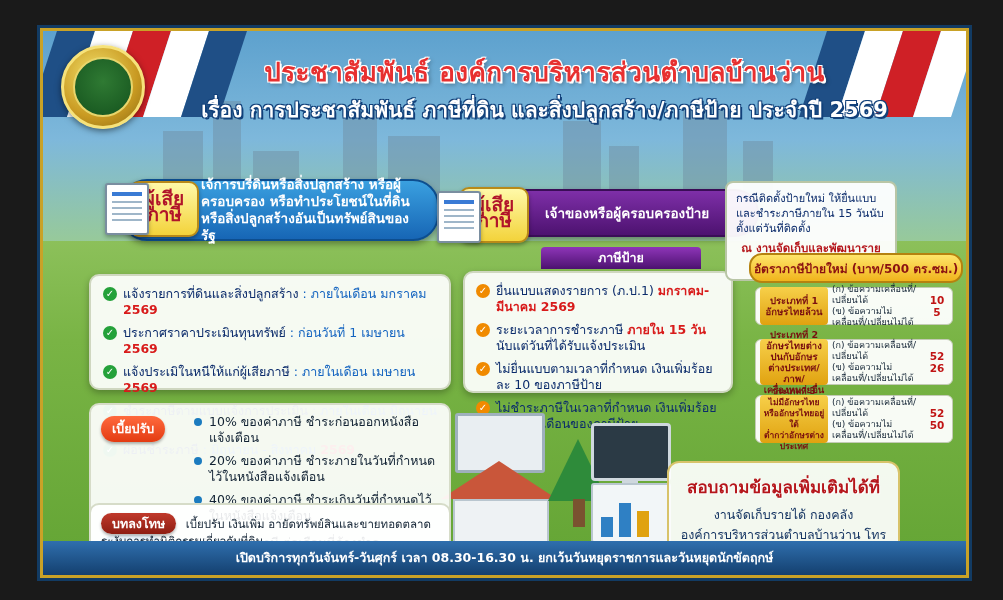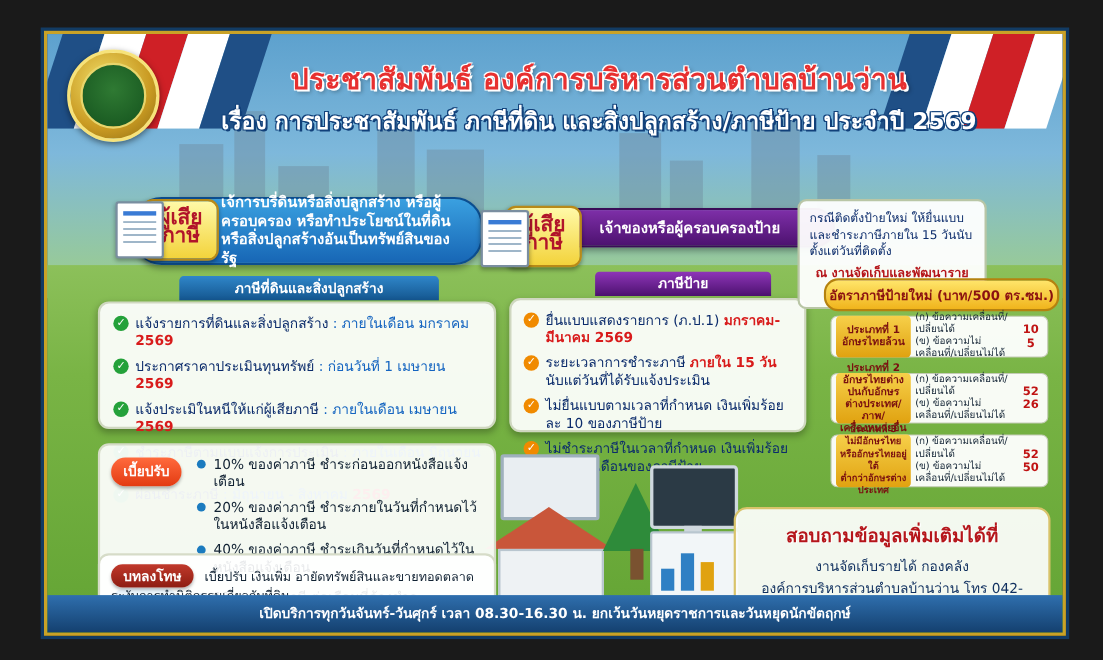--- a/index.html
+++ b/index.html
@@ -35,21 +35,21 @@
     box-shadow:0 2px 4px rgba(0,0,0,.35);z-index:5;}
   .docicon{position:absolute;width:40px;height:48px;background:#fff;border:2px solid #7a8ea0;border-radius:3px;
     box-shadow:0 2px 4px rgba(0,0,0,.3);z-index:6;}
   .docicon:before{content:"";position:absolute;left:5px;top:7px;right:5px;height:4px;background:#3a7bd5;}
   .docicon:after{content:"";position:absolute;left:5px;top:16px;right:5px;height:22px;
     background:repeating-linear-gradient(180deg,#9fb6c9 0 2px,#fff 2px 6px);}
   .pill{position:absolute;border-radius:26px;color:#fff;font-weight:bold;font-size:13.5px;
     display:flex;align-items:center;padding:0 16px 0 40px;box-sizing:border-box;box-shadow:0 3px 6px rgba(0,0,0,.35);}
   .pill.left{left:78px;top:148px;width:318px;height:62px;line-height:17px;
     background:linear-gradient(180deg,#3aa0e0,#1766b5);border:2px solid #0d4e8f;}
-  .pill.right{left:410px;top:158px;width:300px;height:36px;
+  .pill.right{left:410px;top:158px;width:300px;height:48px;
     background:linear-gradient(180deg,#7e2fa8,#4d1270);border:2px solid #3a0d57;}
   .tabtag{position:absolute;height:22px;border-radius:4px 4px 0 0;color:#fff;font-size:12.5px;font-weight:bold;
     display:flex;align-items:center;justify-content:center;}
   
   .panel{position:absolute;background:rgba(255,255,255,.93);border:2px solid #cfd7c0;border-radius:10px;
     box-shadow:0 3px 7px rgba(0,0,0,.28);}
   .row{display:flex;align-items:flex-start;margin:0 0 7px 0;font-size:12.5px;color:#123;line-height:16px;}
   .chk{flex:0 0 14px;width:14px;height:14px;margin:1px 6px 0 0;border-radius:50%;
     background:#24a13a;color:#fff;font-size:10px;line-height:14px;text-align:center;font-weight:bold;}
   .chk.or{background:#f08a00;}
@@ -72,21 +72,21 @@
   .typetag{flex:0 0 62px;font-size:9.5px;font-weight:bold;color:#fff;background:linear-gradient(180deg,#f7d04a,#e0a210);
     color:#7a1010;border-radius:4px;padding:3px 3px;line-height:11px;text-align:center;height:32px;display:flex;
     align-items:center;justify-content:center;}
   .typedesc{flex:1;font-size:9px;color:#123;line-height:11px;padding:0 4px;}
   .typenum{flex:0 0 22px;text-align:center;font-size:10.5px;font-weight:bold;color:#c01414;line-height:12px;}
   
   .penalty{position:absolute;left:46px;top:372px;width:362px;padding:9px 10px;box-sizing:border-box;
     background:rgba(255,255,255,.93);border:2px solid #d6dcc8;border-radius:10px;}
   .punish{position:absolute;left:46px;top:472px;width:362px;padding:8px 10px;box-sizing:border-box;
     background:rgba(255,255,255,.9);border:2px solid #d6dcc8;border-radius:10px;font-size:11.5px;color:#123;line-height:15px;}
-  .contact{position:absolute;left:624px;top:430px;width:288px;padding:10px;box-sizing:border-box;
+  .contact{position:absolute;left:624px;top:430px;width:233px;padding:10px;box-sizing:border-box;
     background:rgba(255,255,255,.92);border:2px solid #d8c36a;border-radius:12px;text-align:center;}
   .contact .h{font-size:17px;font-weight:bold;color:#b5161b;text-shadow:1px 1px 0 #fff;}
   .contact .l{font-size:12.5px;color:#10305f;margin-top:6px;line-height:18px;}
   .footer{position:absolute;left:0;bottom:0;width:100%;height:34px;
     background:linear-gradient(180deg,#2f6fae,#14406f);display:flex;align-items:center;justify-content:center;
     color:#fff;font-size:12.5px;font-weight:bold;}
   .house{position:absolute;left:392px;top:378px;width:230px;height:150px;}
   .billboard{position:absolute;left:412px;top:382px;width:84px;height:54px;background:#e9eef2;border:3px solid #9fb0bd;border-radius:3px;}
   .billpost{position:absolute;left:448px;top:436px;width:8px;height:40px;background:#8a9aa6;}
   .roof{position:absolute;left:398px;top:430px;width:0;height:0;border-left:58px solid transparent;border-right:58px solid transparent;border-bottom:38px solid #c9563a;}
@@ -138,23 +138,20 @@
   </div>
 
   <div class="docicon" style="left:62px;top:152px;"></div>
   <div class="payerbadge" style="left:86px;top:150px;">
     <div>ผู้เสีย</div>
     <div>ภาษี</div>
   </div>
   <div class="pill left" style="padding-left:78px;">
     <span>เจ้การบรี่ดินหรือสิ่งปลูกสร้าง หรือผู้ครอบครอง หรือทำประโยชน์ในที่ดินหรือสิ่งปลูกสร้างอันเป็นทรัพย์สินของรัฐ</span>
   </div>
-  <div class="tabtag" style="left:120px;top:220px;width:236px;background:linear-gradient(180deg,#2f86c9,#14568f);">
-    <span>ภาษีที่ดินและสิ่งปลูกสร้าง</span>
-  </div>
 
   <div class="panel" style="left:46px;top:243px;width:362px;height:116px;padding:10px 12px;box-sizing:border-box;">
     <div class="row">
       <div class="chk">✓</div>
       <div><span class="lbl">แจ้งรายการที่ดินและสิ่งปลูกสร้าง</span>
         <span class="blue">: ภายในเดือน มกราคม</span>
         <span class="red">2569</span></div>
     </div>
     <div class="row">
       <div class="chk">✓</div>
@@ -266,21 +263,21 @@
   <div class="tree"></div>
   <div class="trunk"></div>
   <div class="monitor"></div>
   <div class="chart">
     <i style="left:8px;height:20px"></i>
       <i style="left:26px;height:34px"></i>
       <i style="left:44px;height:26px;background:#e0a210"></i>
   </div>
 
   <div class="penalty">
-    <div style="display:flex;align-items:flex-start;">
+    <div style="display:flex;align-items:flex-start;gap:15px;">
       <div style="flex:0 0 78px;padding-top:2px;"><span class="tag">เบี้ยปรับ</span></div>
       <div style="flex:1">
         <div class="row">
             <div class="dot"></div>
             <span>10% ของค่าภาษี ชำระก่อนออกหนังสือแจ้งเตือน</span>
           </div>
         <div class="row">
             <div class="dot"></div>
             <span>20% ของค่าภาษี ชำระภายในวันที่กำหนดไว้ในหนังสือแจ้งเตือน</span>
           </div>

